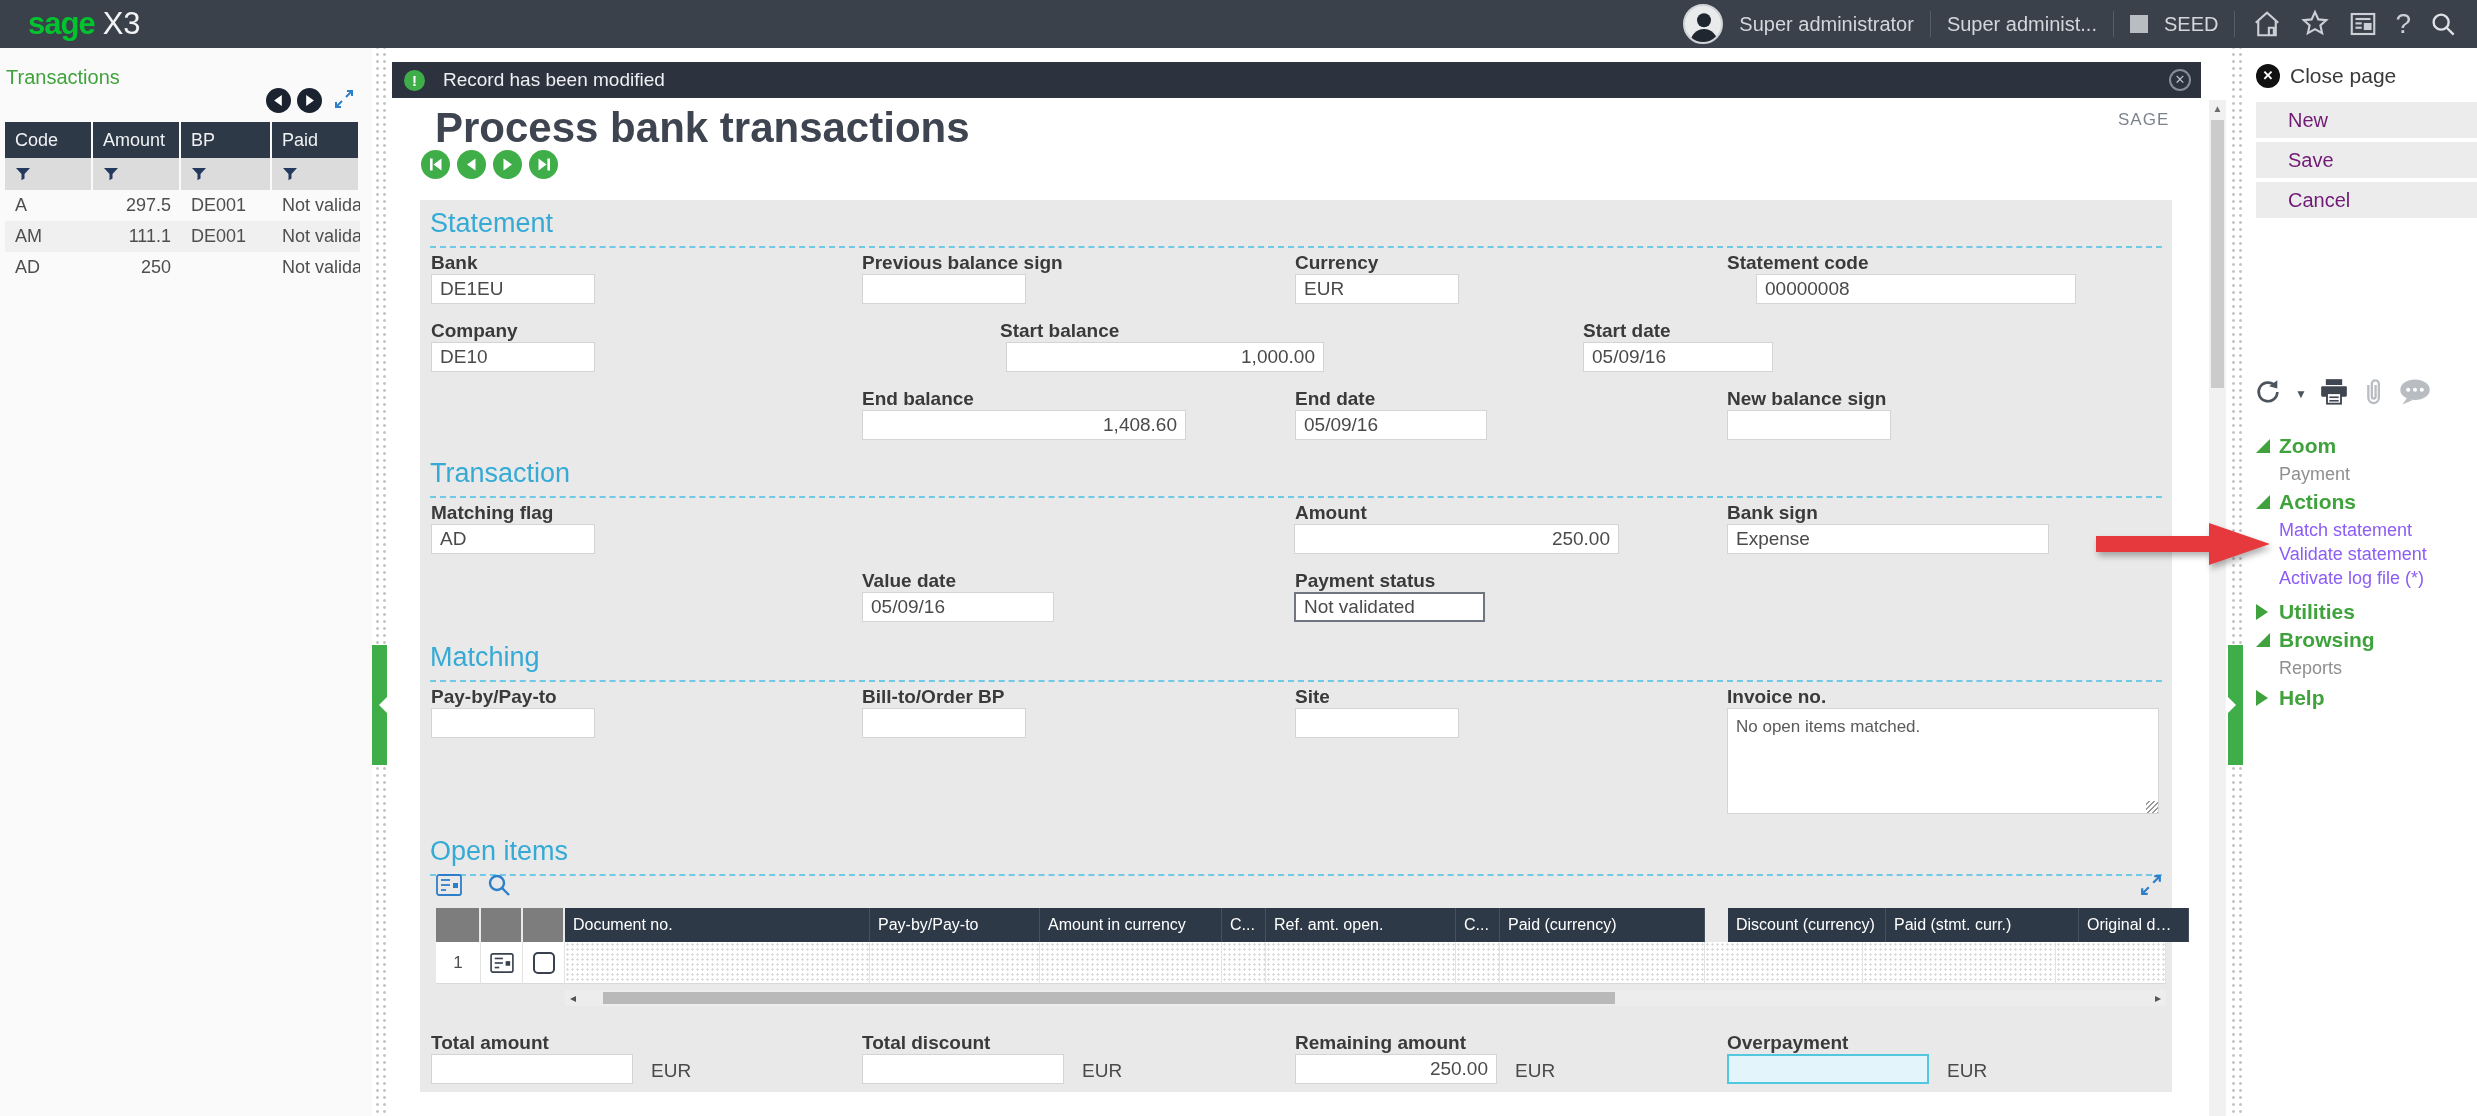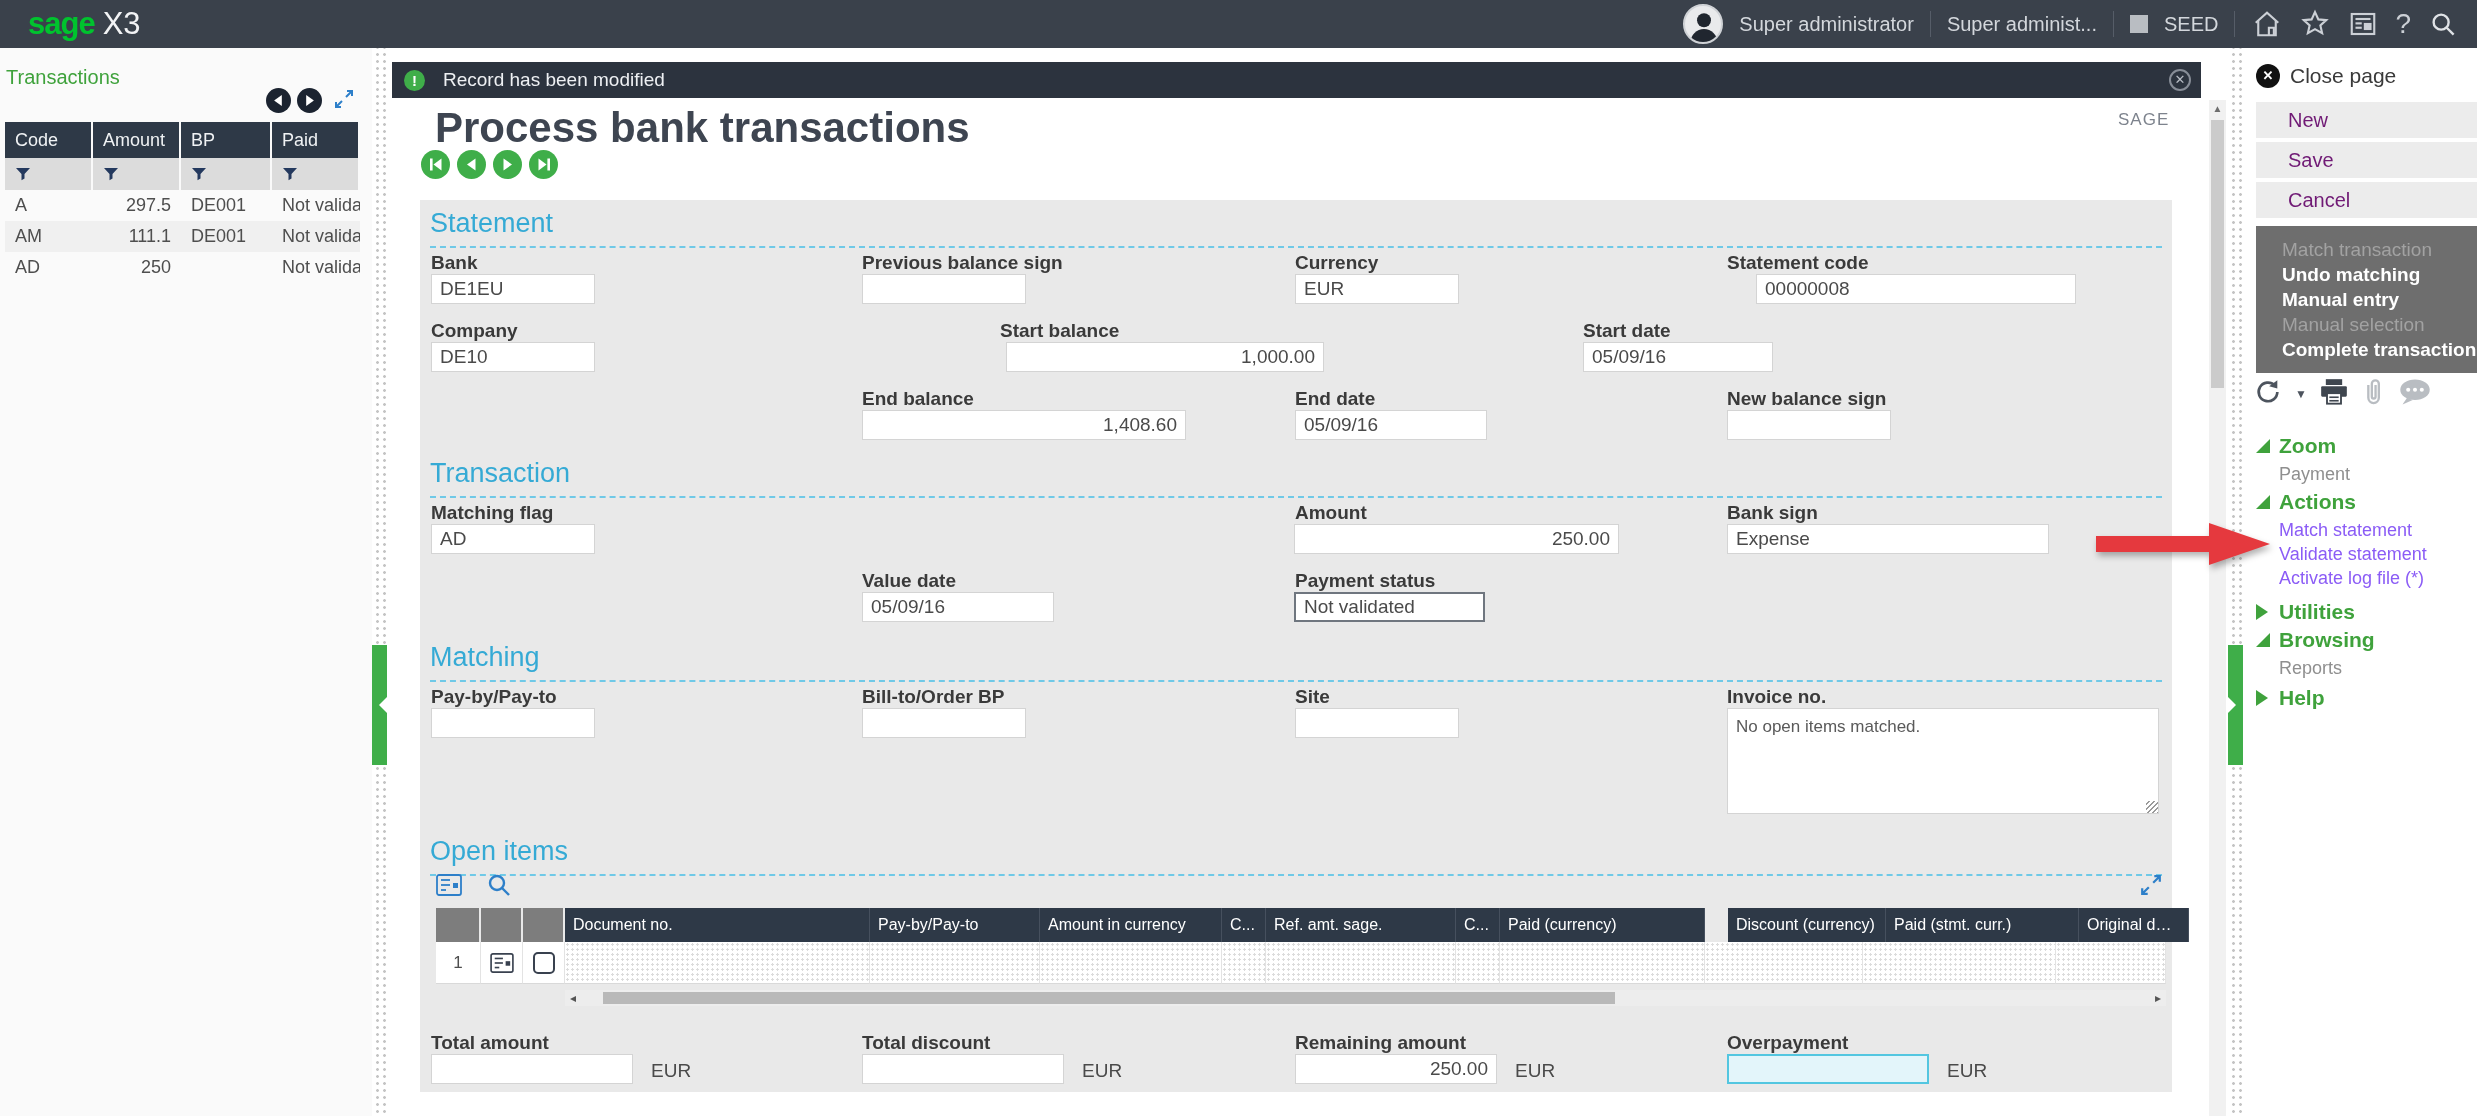--- a/index.html
+++ b/index.html
@@ -359,21 +359,21 @@
         </svg></span>
 
       <div class="oi-table">
         <div class="oi-h spacer" style="width:45px;"></div>
         <div class="oi-h spacer" style="width:42px;"></div>
         <div class="oi-h spacer" style="width:42px;"></div>
         <div class="oi-h" style="width:305px;">Document no.</div>
         <div class="oi-h" style="width:170px;">Pay-by/Pay-to</div>
         <div class="oi-h" style="width:182px;">Amount in currency</div>
         <div class="oi-h" style="width:44px;">C...</div>
-        <div class="oi-h" style="width:190px;">Ref. amt. sage.</div>
+        <div class="oi-h" style="width:190px;">Ref. amt. open.</div>
         <div class="oi-h" style="width:44px;">C...</div>
         <div class="oi-h" style="width:205px;">Paid (currency)</div>
         <div class="oi-h" style="width:158px;margin-left:23px;">Discount (currency)</div>
         <div class="oi-h" style="width:193px;">Paid (stmt. curr.)</div>
         <div class="oi-h" style="width:110px;">Original docum</div>
       </div>
 
       <div class="oi-row">
         <div class="oi-c" style="width:45px; font-size:17px; color:#4e4e4e;">1</div>
         <div class="oi-c" style="width:42px;">
@@ -436,27 +436,20 @@
   
   <aside class="right-panel">
     <div class="close-row">
       <span class="close-ico">✕</span>
       <span class="close-lbl">Close page</span>
     </div>
     <div class="rp-btn" style="top:54px;">New</div>
     <div class="rp-btn" style="top:94px;">Save</div>
     <div class="rp-btn" style="top:134px;">Cancel</div>
 
-    <div class="rp-dark">
-      <div class="off">Match transaction</div>
-      <div class="on">Undo matching</div>
-      <div class="on">Manual entry</div>
-      <div class="off">Manual selection</div>
-      <div class="on">Complete transaction</div>
-    </div>
 
     <div class="rp-icons">
       <span>
         <svg width="28" height="28" viewBox="0 0 24 24" fill="none" stroke="#4d545e" stroke-width="2.3">
           <path d="M20 12 a8 8 0 1 1-2.3-5.7"></path>
             <polygon points="20,2 20,9 13,7" fill="#4d545e" stroke="none"></polygon>
         </svg></span>
       <span style="color:#4d545e; font-size:12px;">▼</span>
       <span>
         <svg width="28" height="26" viewBox="0 0 24 22">

